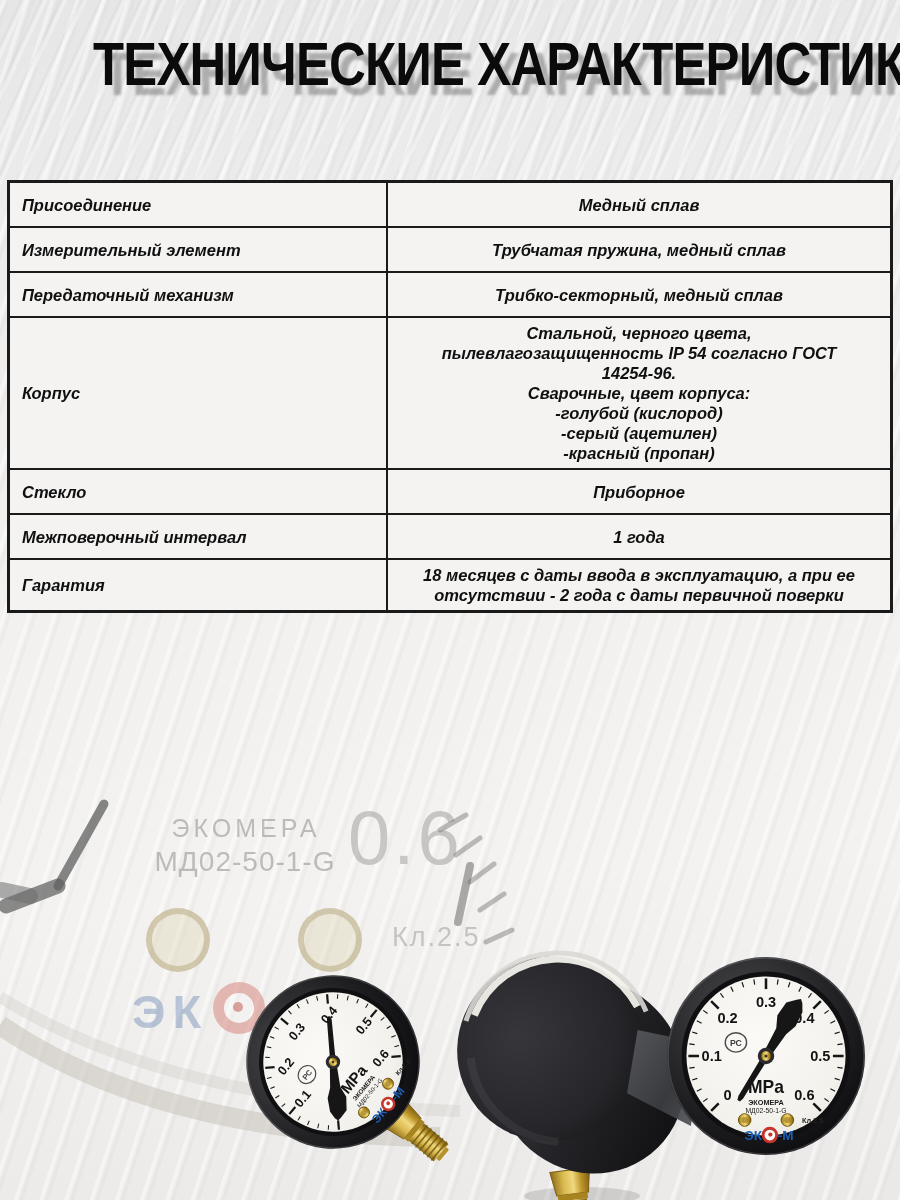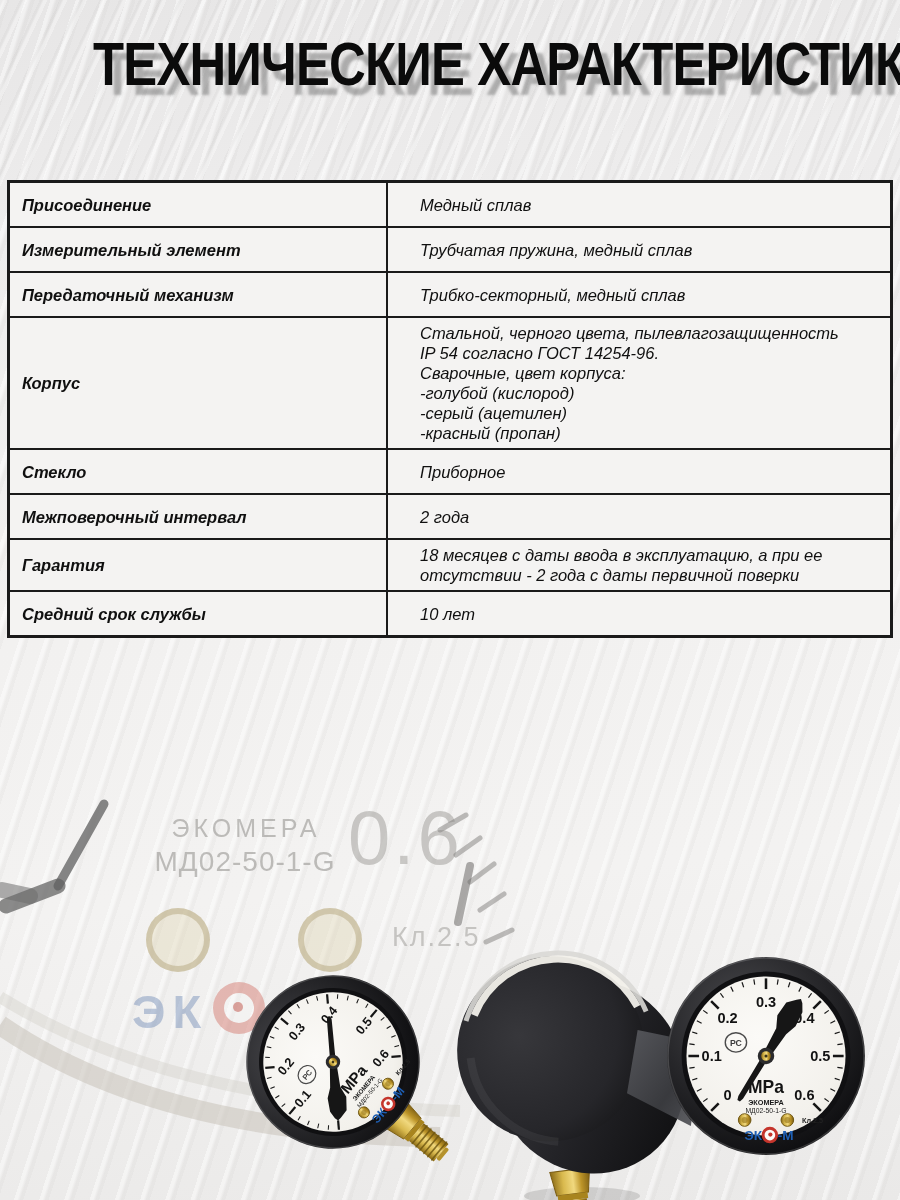--- a/index.html
+++ b/index.html
@@ -13,21 +13,21 @@
 
   .title{position:absolute;top:28px;left:0;width:900px;text-align:center;z-index:4;}
   .title span{display:inline-block;font-weight:700;font-size:62px;letter-spacing:-1px;color:#0b0b0b;
     transform:scaleX(0.82);transform-origin:center;white-space:nowrap;
     text-shadow:11px 10px 3px rgba(112,112,112,0.5);}
 
   .spec-table{position:absolute;left:8px;top:181px;width:884px;z-index:3;
     border-collapse:collapse;background:#f4f3f2;box-shadow:0 0 0 1px #1a1a1a;}
   .spec-table td{border:2px solid #1a1a1a;font-style:italic;font-size:16.5px;line-height:20px;color:#101010;vertical-align:middle;}
   .spec-table td.p{width:342px;font-weight:700;padding:5px 22px 5px 12px;height:33px;}
-  .spec-table td.v{text-align:left;padding:5px 32px;white-space:pre-line;}
+  .spec-table td.v{text-align:center;padding:5px 32px;white-space:pre-line;font-weight:bold;}
 
   .wm{position:absolute;z-index:2;pointer-events:none;}
   .wm-brand{left:146px;top:814px;width:200px;text-align:center;font-size:25px;letter-spacing:4px;color:rgba(152,150,147,0.60);}
   .wm-model{left:120px;top:846px;width:250px;text-align:center;font-size:28px;letter-spacing:1px;color:rgba(152,150,147,0.60);}
   .wm-range{left:348px;top:794px;font-size:76px;font-weight:400;letter-spacing:3px;color:rgba(163,160,156,0.55);}
   .wm-class{left:392px;top:922px;font-size:27px;letter-spacing:2px;color:rgba(160,158,154,0.55);}
   .wm-logo-text{left:132px;top:984px;font-size:47px;font-weight:700;letter-spacing:7px;color:rgba(88,118,172,0.38);}
   .wm-logo-ring{left:213px;top:982px;width:30px;height:30px;border:11px solid rgba(196,76,60,0.36);border-radius:50%;background:rgba(255,255,255,0.2);}
   .wm-logo-dot{left:233px;top:1002px;width:10px;height:10px;border-radius:50%;background:rgba(186,62,50,0.45);}
   .wm-screw{width:52px;height:52px;border-radius:50%;border:6px solid rgba(176,160,118,0.45);background:rgba(222,210,170,0.35);}
@@ -73,29 +73,25 @@
 -голубой (кислород)
 -серый (ацетилен)
 -красный (пропан)</td>
         </tr>
         <tr>
           <td class="p">Стекло</td>
           <td class="v">Приборное</td>
         </tr>
         <tr>
           <td class="p">Межповерочный интервал</td>
-          <td class="v">2 года</td>
+          <td class="v">1 года</td>
         </tr>
         <tr>
           <td class="p">Гарантия</td>
           <td class="v">18 месяцев с даты ввода в эксплуатацию, а при ее отсутствии - 2 года с даты первичной поверки</td>
-        </tr>
-        <tr>
-          <td class="p">Средний срок службы</td>
-          <td class="v">10 лет</td>
         </tr>
       </tbody>
   </table>
 
   <div class="wm wm-brand">ЭКОМЕРА</div>
   <div class="wm wm-model">МД02-50-1-G</div>
   <div class="wm wm-range">0.6</div>
   <div class="wm wm-class">Кл.2.5</div>
   <div class="wm wm-logo-text">ЭК</div>
   <div class="wm wm-logo-ring"></div>

